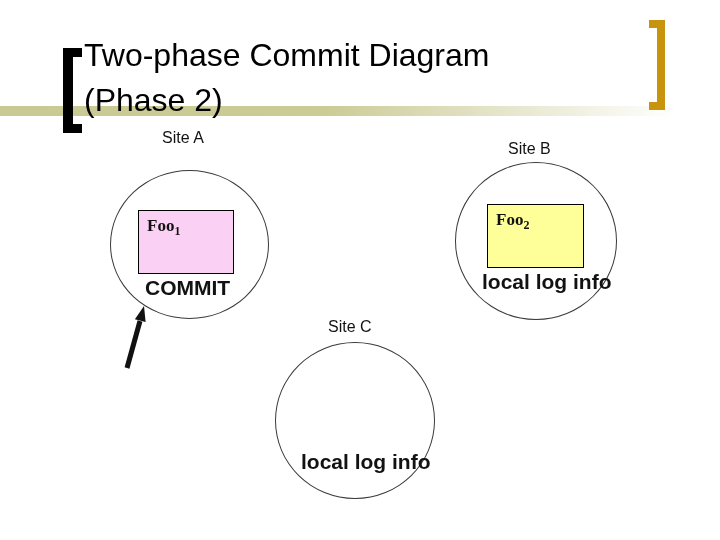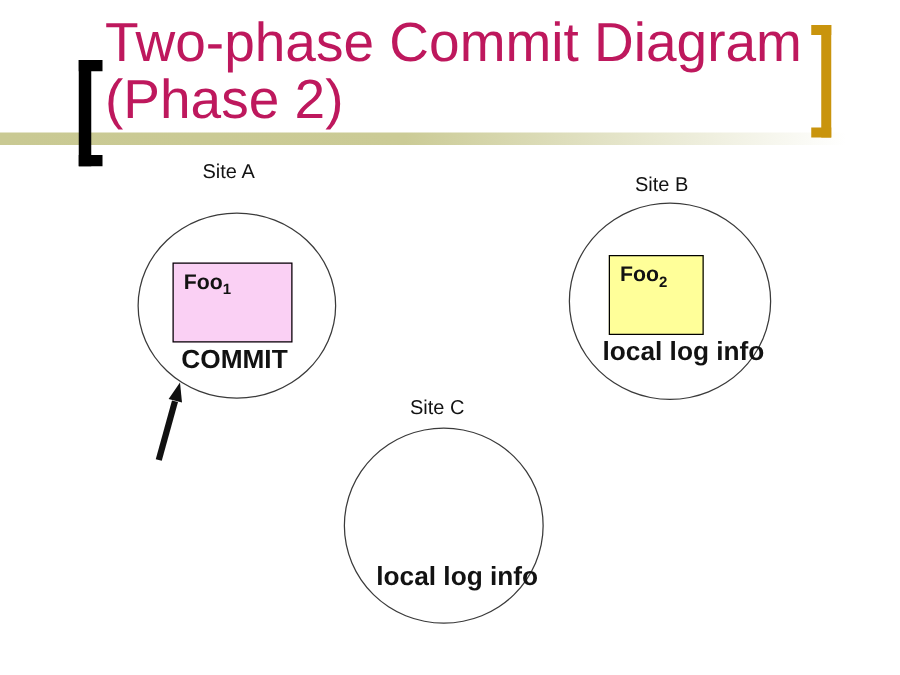--- a/index.html
+++ b/index.html
@@ -17,42 +17,42 @@
     position:absolute; left:63px; top:48px; width:19px; height:85px;
     border-style:solid; border-width:9px 0 9px 10px; border-color:#000000;
     box-sizing:border-box; z-index:3;
   }
   .bracket-right {
     position:absolute; left:649px; top:20px; width:16px; height:90px;
     border-style:solid; border-width:8px 8px 8px 0; border-color:#c9940d;
     box-sizing:border-box; z-index:3;
   }
   .title {
-    position:absolute; left:84px; top:12px; margin:0;
-    font-size:44px; font-weight:400; line-height:45px; color:#be185d;
+    position:absolute; left:84px; top:33px; margin:0;
+    font-size:32px; font-weight:400; line-height:45px; color:#000000;
     z-index:2; white-space:nowrap;
   }
   .circle {
     position:absolute; border:1px solid #3a3a3a; border-radius:50%;
     background:transparent; z-index:2;
   }
   .circle-a { left:110px; top:170px; width:157px; height:147px; }
   .circle-b { left:455px; top:162px; width:160px; height:156px; }
   .circle-c { left:275px; top:342px; width:158px; height:155px; }
   .site-label { position:absolute; font-size:16px; z-index:3; white-space:nowrap; }
   .label-a { left:162px; top:129px; }
   .label-b { left:508px; top:140px;text-align:right; }
   .label-c { left:328px; top:318px; }
   .data-box {
     position:absolute; border:1px solid #000; box-sizing:border-box;
-    font-size:17px; font-weight:700; padding:5px 0 0 8px; z-index:3;
+    font-size:17px; font-weight:700; padding:5px 0 0 8px; z-index:3;font-family:Liberation Serif, serif;
   }
   .data-box sub { font-size:12px; font-weight:700; }
   .box-a { left:138px; top:210px; width:96px; height:64px; }
-  .box-b { left:487px; top:204px; width:76px; height:64px; }
+  .box-b { left:487px; top:204px; width:97px; height:64px; }
   .box-c { left:307px; top:383px; width:97px; height:65px; }
   .status { position:absolute; font-size:21px; z-index:3; white-space:nowrap;font-weight:bold; }
   .status-a { left:145px; top:276px; }
   .status-b { left:482px; top:270px; }
   .status-c { left:301px; top:450px; }
   .update-label { position:absolute; left:85px; top:373px; font-size:17px; z-index:3; white-space:nowrap; }
   .arrow-svg { position:absolute; left:0; top:0; width:720px; height:540px; z-index:4; pointer-events:none; }
 </style>
 </head>
 <body>

